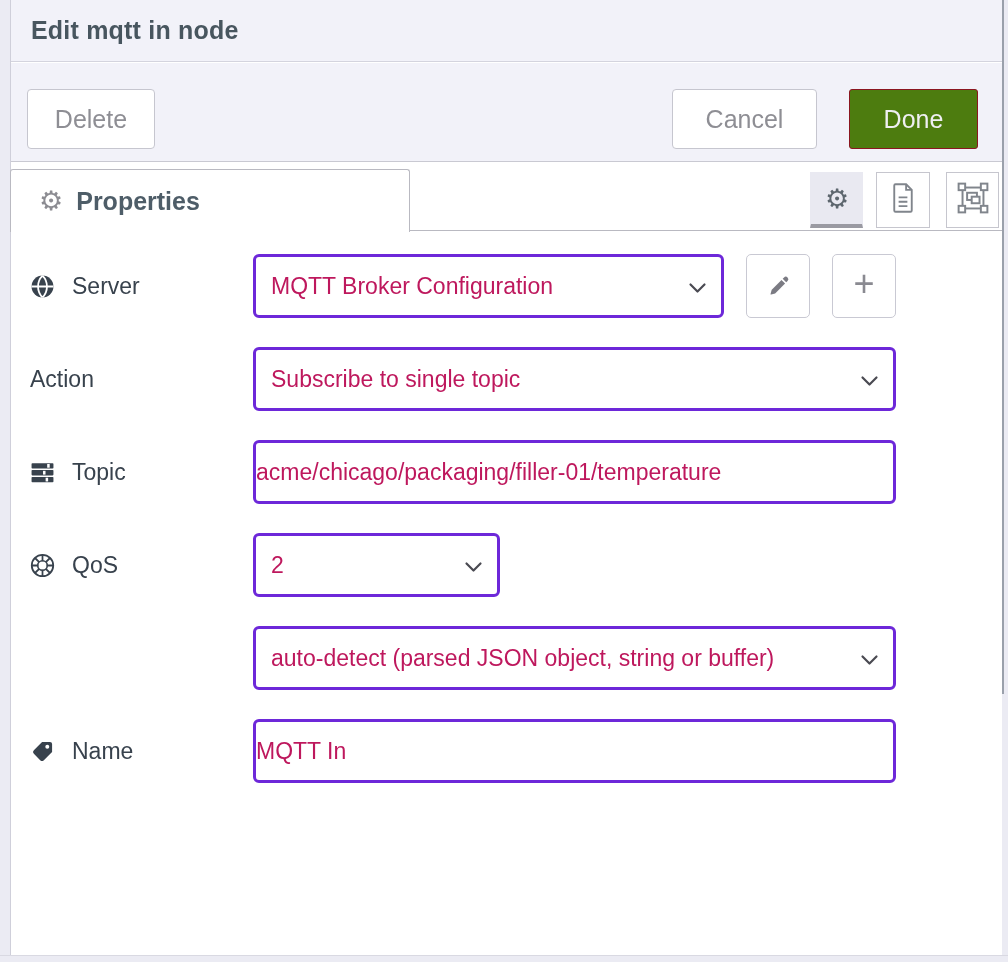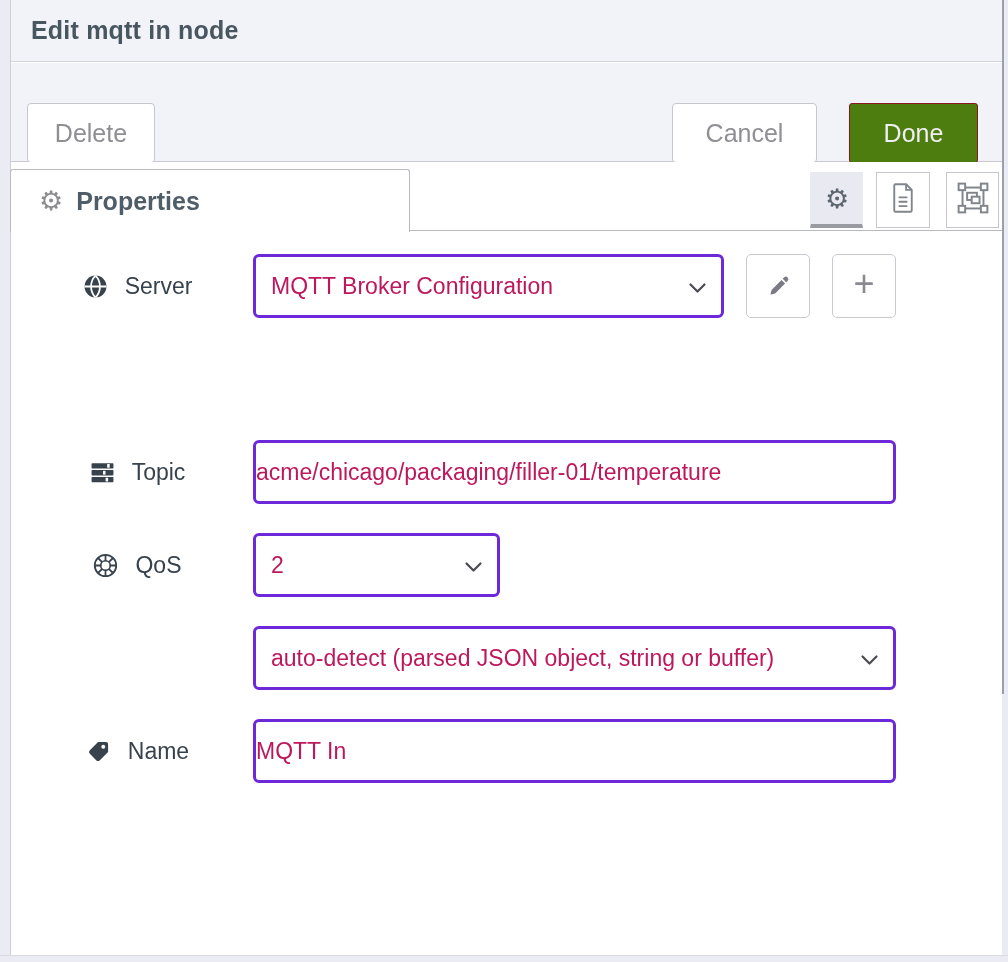--- a/index.html
+++ b/index.html
@@ -7,40 +7,40 @@
   .canvas-edge{position:absolute;left:0;top:0;width:10px;height:962px;background:#ebebf3;border-right:1px solid #cfcfda;}
   .dialog{position:absolute;left:11px;top:0;width:993px;height:694px;background:#ffffff;border-right:2px solid #9aa0ab;box-sizing:border-box;}
   .bottom-strip{position:absolute;left:0;top:955px;width:1008px;height:7px;background:#ebebf3;border-top:1px solid #d9d9e2;}
 
   
   .hdr{position:absolute;left:0;top:0;width:100%;height:62px;background:#f2f2f9;border-bottom:1px solid #d4d4de;box-sizing:border-box;display:flex;align-items:center;}
   .hdr .title{margin-left:20px;font-size:25px;font-weight:bold;color:#48565f;letter-spacing:.2px;}
 
   
   .tbar{position:absolute;left:0;top:63px;width:100%;height:99px;background:#f2f2f9;border-bottom:1px solid #c9c9d2;box-sizing:border-box;}
-  .btn{position:absolute;top:40px;height:60px;box-sizing:border-box;border:1px solid #c6c6cf;border-radius:4px;background:#fff;color:#8e8e94;font-size:25px;font-family:"Liberation Sans",sans-serif;cursor:pointer;display:flex;align-items:center;justify-content:center;padding:8px;}
+  .btn{position:absolute;top:26px;height:60px;box-sizing:border-box;border:1px solid #c6c6cf;border-radius:4px;background:#fff;color:#8e8e94;font-size:25px;font-family:"Liberation Sans",sans-serif;cursor:pointer;display:flex;align-items:center;justify-content:center;padding:8px;}
   .btn-delete{left:16px;width:128px;}
   .btn-cancel{left:661px;width:145px;}
   .btn-done{left:838px;width:129px;background:#4d7c0f;border-color:#8b1620;color:#efeff2;border-radius:3px;}
 
   
   .tabrow{position:absolute;left:0;top:162px;width:100%;height:69px;background:#fff;border-bottom:1px solid #b9b9c1;box-sizing:border-box;}
   .tab-props{position:absolute;left:-1px;top:7px;width:400px;height:63px;background:#fff;border:1px solid #b9b9c1;border-bottom:none;border-radius:3px 3px 0 0;box-sizing:border-box;z-index:3;display:flex;align-items:center;gap:13px;padding-left:28px;cursor:pointer;}
   .tab-props .gear-glyph{font-size:27px;color:#8c8c92;line-height:1;}
   .tab-props .tab-label{font-size:25px;font-weight:bold;color:#4e5d68;}
   .icon-tab{position:absolute;top:10px;height:56px;box-sizing:border-box;background:#fff;border:1px solid #c6c6ce;display:flex;align-items:center;justify-content:center;cursor:pointer;color:#80858c;}
   .icon-tab.sel{background:#e9e9f1;border-color:#e9e9f1;border-bottom:4px solid #9a9aa2;color:#5d666e;}
   .it-gear{left:799px;width:53px;font-size:27px;}
   .it-doc{left:865px;width:54px;}
   .it-appearance{left:935px;width:53px;}
 
   
   .content{position:absolute;left:0;top:231px;width:100%;height:724px;background:#fff;}
   .row{position:absolute;left:0;width:100%;height:64px;}
-  .row-label{position:absolute;left:19px;top:0;height:64px;width:215px;display:flex;align-items:center;gap:17px;font-size:23px;color:#38424d;justify-content:center;}
+  .row-label{position:absolute;left:19px;top:0;height:64px;width:215px;display:flex;align-items:center;gap:17px;font-size:23px;color:#38424d;}
   .row-label svg{flex:0 0 auto;}
   .field{position:absolute;top:0;height:64px;box-sizing:border-box;border:3px solid #6d28d9;border-radius:6px;background:#fff;font-size:23px;color:#be185d;}
   .sel{display:flex;align-items:center;padding:0 14px 0 15px;cursor:pointer;}
   .sel-text{flex:1;overflow:hidden;white-space:nowrap;}
   .sel .chev{flex:0 0 auto;margin-left:8px;}
   input.field{padding:0 0;font-family:"Liberation Sans",sans-serif;outline:none;}
   .sq-btn{position:absolute;top:0;width:64px;height:64px;box-sizing:border-box;border:1px solid #c9c9d3;border-radius:5px;background:#fff;display:flex;align-items:center;justify-content:center;cursor:pointer;color:#7b7b83;}
   .sq-btn .plus-glyph{font-size:36px;color:#8a8a91;line-height:1;margin-top:-4px;}
 
   .r-server{top:23px;}  .r-action{top:116px;} .r-topic{top:209px;text-decoration:underline;}
@@ -123,20 +123,33 @@
           <svg width="25" height="25" viewBox="0 0 24 24" fill="#7b7b83">
             <path d="M17.3 3.3 a2.4 2.4 0 0 1 3.4 3.4 l-1.3 1.3 -3.4 -3.4 Z"></path>
             <path d="M14.9 5.7 l3.4 3.4 L8.8 18.6 4.9 19.7 a.45 .45 0 0 1 -.55 -.55 L5.5 15.2 Z"></path>
           </svg>
         </button>
         <button class="sq-btn b-add">
           <span class="plus-glyph">+</span>
         </button>
       </div>
 
+      <div class="row r-action">
+        <div class="row-label">
+          <span>Action</span>
+        </div>
+        <div class="field sel w-wide">
+          <span class="sel-text">Subscribe to single topic</span>
+          <span class="chev">
+            <svg width="19" height="12" viewBox="0 0 19 12">
+                <path d="M2.5 2.5 L9.5 9.5 L16.5 2.5" fill="none" stroke="#4a4a52" stroke-width="2.2" stroke-linecap="round" stroke-linejoin="round"></path>
+              </svg>
+          </span>
+        </div>
+      </div>
 
       <div class="row r-topic">
         <div class="row-label">
           <svg width="25" height="25" viewBox="0 0 24 24" fill="#38424d">
             <rect x="1.5" y="3" width="21" height="5.2" rx="0.8"></rect>
             <rect x="1.5" y="9.6" width="21" height="5.2" rx="0.8"></rect>
             <rect x="1.5" y="16.2" width="21" height="5.2" rx="0.8"></rect>
             <rect x="16.5" y="3.8" width="2.4" height="3.6" fill="#fff"></rect>
             <rect x="12.5" y="10.4" width="2.4" height="3.6" fill="#fff"></rect>
             <rect x="15" y="17" width="2.4" height="3.6" fill="#fff"></rect>

